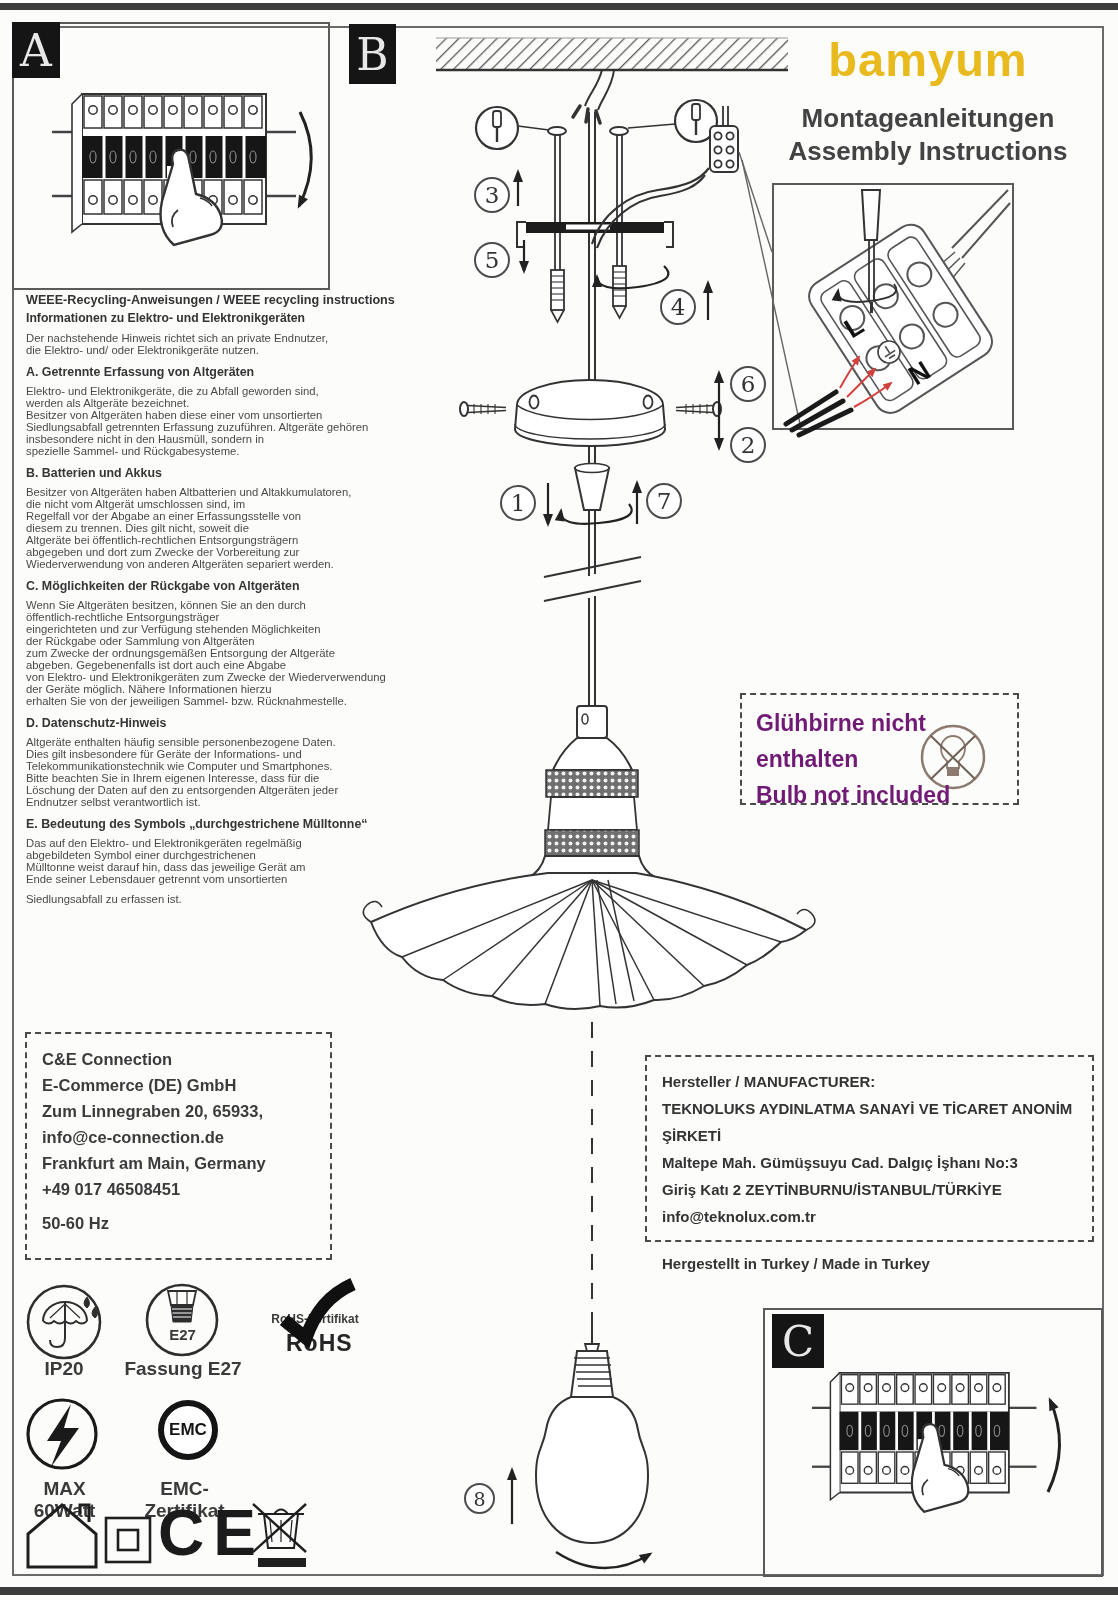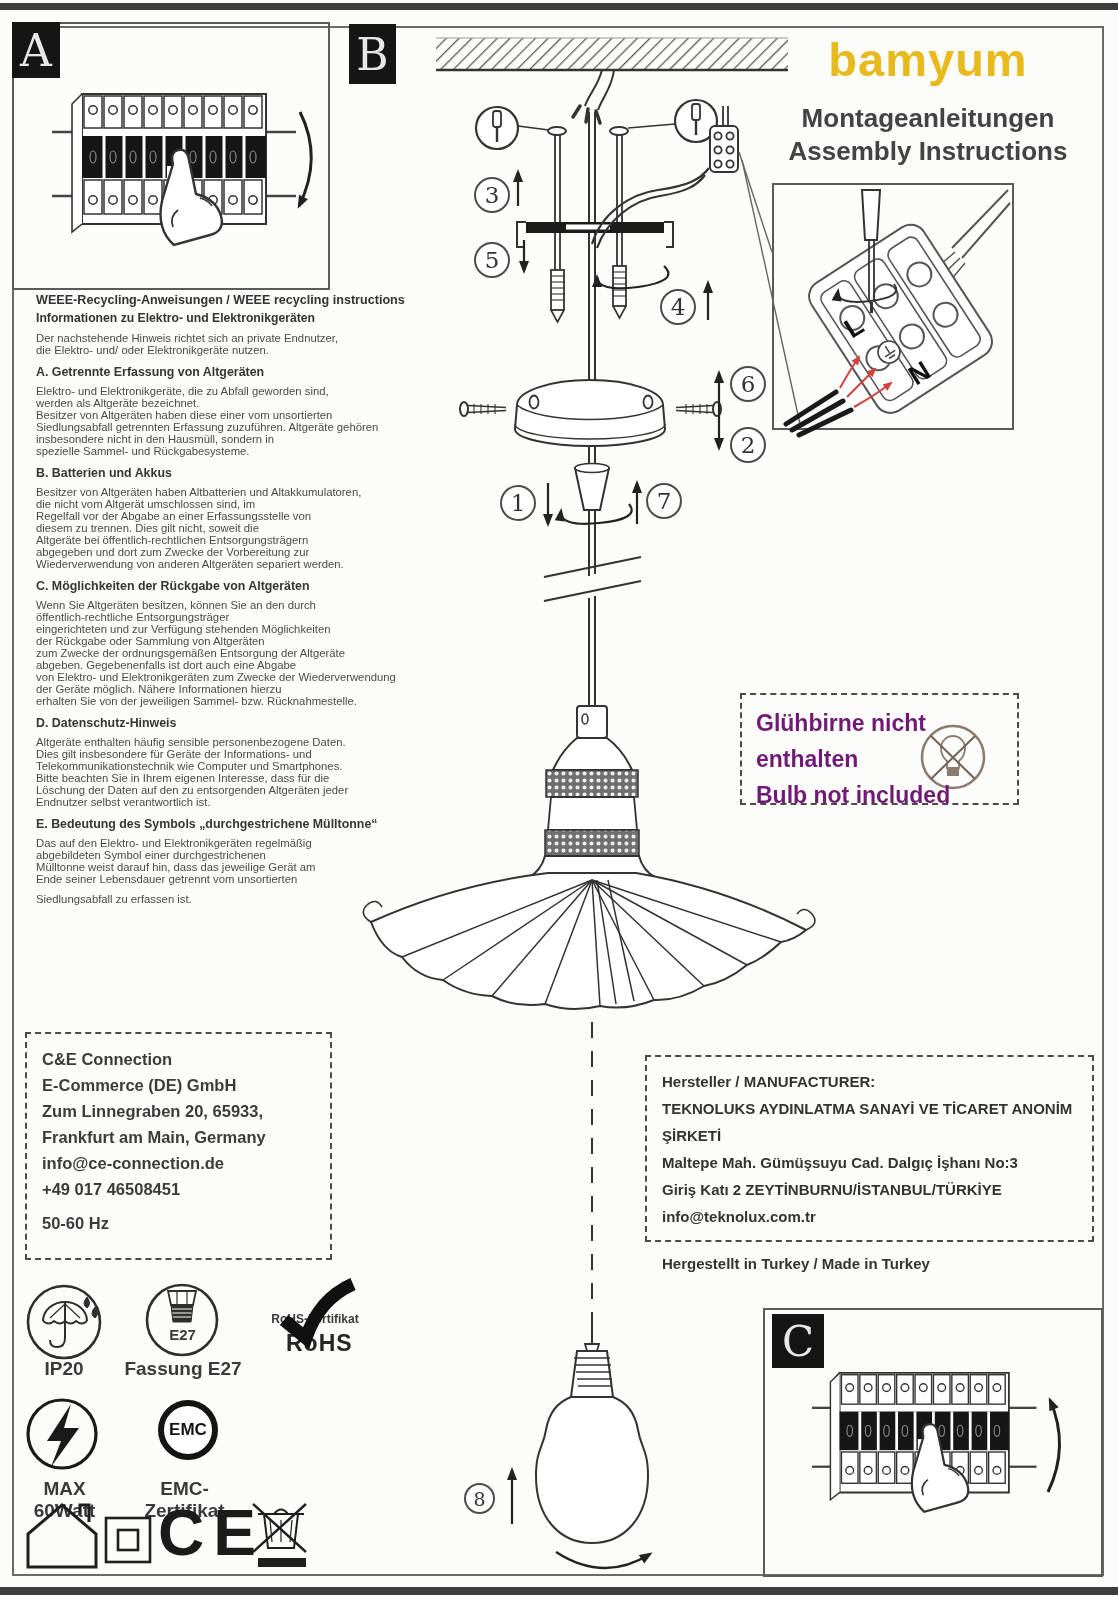--- a/index.html
+++ b/index.html
@@ -6,21 +6,21 @@
   #page{position:relative;width:1118px;height:1600px;background:#fcfcfb;overflow:hidden;
         font-family:"Liberation Sans",sans-serif;color:#3f3f3f;}
   .abs{position:absolute;}
   .bar{background:#3d3d3d;}
   .border-box{border:2px solid #5a5a5a;background:transparent;}
   .dashed-box{border:2px dashed #4a4a4a;background:transparent;}
   .seclabel{background:#151515;color:#e8e8e8;display:flex;align-items:center;justify-content:center;
             font-family:"DejaVu Serif",serif;font-weight:400;}
   .brand{font-size:47px;font-weight:700;color:#e8ba1e;text-align:center;letter-spacing:1px;}
   .doc-title{font-size:26px;font-weight:700;color:#434343;text-align:center;line-height:33px;}
-  .weee{width:420px;font-size:11.3px;line-height:12px;color:#4a4a4a;margin-left:10px;}
+  .weee{width:420px;font-size:11.3px;line-height:12px;color:#4a4a4a;}
   .weee h3{font-size:12.4px;font-weight:700;color:#353535;margin:10px 0 7px 0;}
   .weee p{margin:0 0 5px 0;white-space:pre-line;}
   .step{position:absolute;width:32px;height:32px;border:2px solid #4c4c4c;border-radius:50%;
         display:flex;align-items:center;justify-content:center;background:#fff;
         font-family:"DejaVu Serif",serif;font-size:23px;color:#333;z-index:7;}
   .step.small{width:27px;height:27px;font-size:19px;}
   .notice-text{font-size:23px;font-weight:700;color:#701a75;line-height:36px;}
   .rsp{font-size:16.5px;font-weight:700;color:#3b3b3b;line-height:26px;}
   .mfr{font-size:15px;font-weight:700;color:#333;line-height:27px;}
   .cert-label{font-size:19px;font-weight:700;color:#3a3a3a;text-align:center;}
@@ -106,22 +106,22 @@
 
   <div class="abs z6" style="left:756px;top:705px;width:200px;">
     <div class="notice-text">Glühbirne nicht enthalten</div>
     <div class="notice-text">Bulb not included</div>
   </div>
 
   <div class="abs z6 rsp" style="left:42px;top:1046px;width:280px;">
     <div>C&amp;E Connection</div>
     <div>E-Commerce (DE) GmbH</div>
     <div>Zum Linnegraben 20, 65933,</div>
+    <div>info@ce-connection.de</div>
     <div>Frankfurt am Main, Germany</div>
-    <div>info@ce-connection.de</div>
     <div>+49 017 46508451</div>
     <div style="margin-top:8px;">50-60 Hz</div>
   </div>
 
   <div class="abs z6 mfr" style="left:662px;top:1068px;width:420px;">
     <div>Hersteller / MANUFACTURER:</div>
     <div>TEKNOLUKS AYDINLATMA SANAYİ VE TİCARET ANONİM ŞİRKETİ</div>
     <div>Maltepe Mah. Gümüşsuyu Cad. Dalgıç İşhanı No:3</div>
     <div>Giriş Katı 2 ZEYTİNBURNU/İSTANBUL/TÜRKİYE</div>
     <div>info@teknolux.com.tr</div>

